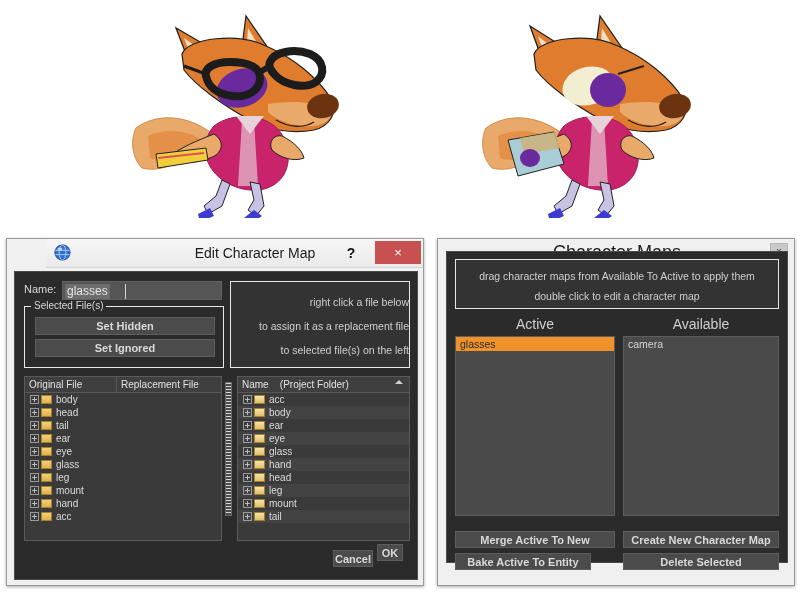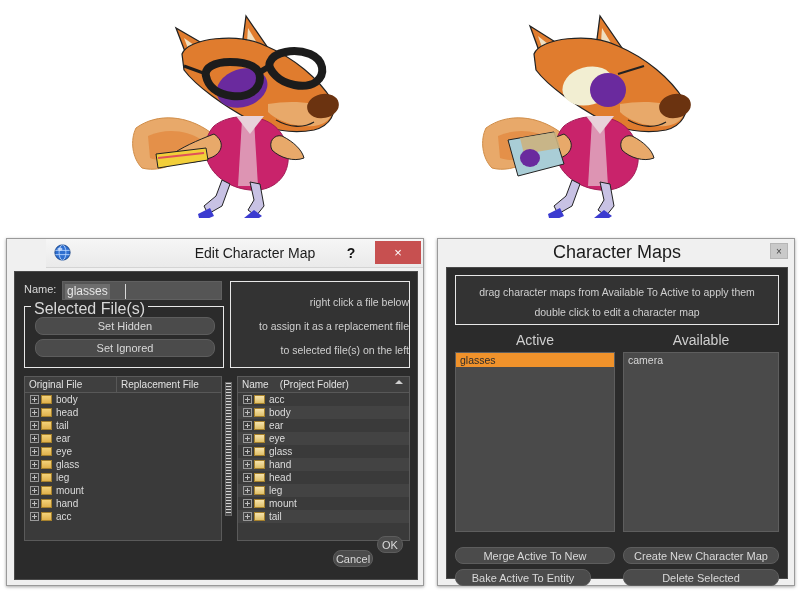--- a/index.html
+++ b/index.html
@@ -79,30 +79,31 @@
     position:absolute;left:62px;top:2px;width:1px;height:15px;background:#d8d8d8;
   }
 
   .fieldset-sel{
     position:absolute;left:9px;top:34px;width:200px;height:62px;
     border:1px solid #e8e8e8;box-sizing:border-box;
   }
   .fieldset-legend{
     position:absolute;left:6px;top:-7px;
     background:#2b2b2b;padding:0 3px;
-    font-size:16px;color:#d8d8d8;
+    font-size:10px;color:#d8d8d8;
   }
   .btn-dark{
     background:#4b4b4b;
     border:1px solid #5d5d5d;
-    border-radius:8px;
+    border-radius:0;
     color:#d9d9d9;font-size:11px;
     text-align:center;
     box-sizing:border-box;
     cursor:pointer;
+    font-weight:bold;
   }
   .set-hidden{position:absolute;left:10px;top:10px;width:180px;height:18px;line-height:17px;}
   .set-ignored{position:absolute;left:10px;top:32px;width:180px;height:18px;line-height:17px;}
 
   .hint-box{
     position:absolute;left:215px;top:9px;width:180px;height:87px;
     background:#333333;
     border:1px solid #e8e8e8;
     box-sizing:border-box;
   }
@@ -170,21 +171,21 @@
 
   .scroll-grip{
     position:absolute;left:210px;top:110px;width:7px;height:134px;
     background:repeating-linear-gradient(180deg,#d5d5d5 0px,#d5d5d5 1px,#4a4a4a 1px,#4a4a4a 3px);
     border:1px solid #6a6a6a;
     box-sizing:border-box;
     cursor:ns-resize;
   }
 
   .btn-cancel{position:absolute;left:318px;top:278px;width:40px;height:17px;line-height:16px;}
-  .btn-ok{position:absolute;left:362px;top:264px;width:26px;height:17px;line-height:16px;}
+  .btn-ok{position:absolute;left:362px;top:272px;width:26px;height:17px;line-height:16px;}
 
   
   .dlg-maps{
     position:absolute;left:437px;top:238px;width:358px;height:348px;
     background:#f0f0f0;
     border:1px solid #9a9a9a;
     box-sizing:border-box;
     box-shadow:0 1px 3px rgba(0,0,0,.35);
   }
   .maps-titlebar{
@@ -195,21 +196,21 @@
     position:absolute;left:0;top:0;width:358px;height:26px;
     line-height:26px;text-align:center;font-size:18px;color:#1b1b1b;
   }
   .maps-close{
     position:absolute;right:6px;top:4px;width:18px;height:16px;
     background:#c9c9c9;border:1px solid #b6b6b6;
     color:#444;font-size:10px;line-height:15px;text-align:center;
     box-sizing:border-box;cursor:pointer;
   }
   .maps-body{
-    position:absolute;left:8px;top:28px;width:342px;height:312px;
+    position:absolute;left:8px;top:12px;width:342px;height:312px;
     background:#2b2b2b;border:1px solid #4a4a4a;box-sizing:border-box;
   }
   .maps-hint{
     position:absolute;left:8px;top:7px;width:324px;height:50px;
     background:#333333;border:1px solid #e8e8e8;box-sizing:border-box;
   }
   .maps-hint-l1{position:absolute;left:0;top:10px;width:322px;text-align:center;font-size:10.5px;color:#cfcfcf;}
   .maps-hint-l2{position:absolute;left:0;top:30px;width:322px;text-align:center;font-size:10.5px;color:#cfcfcf;}
 
   .col-title{

